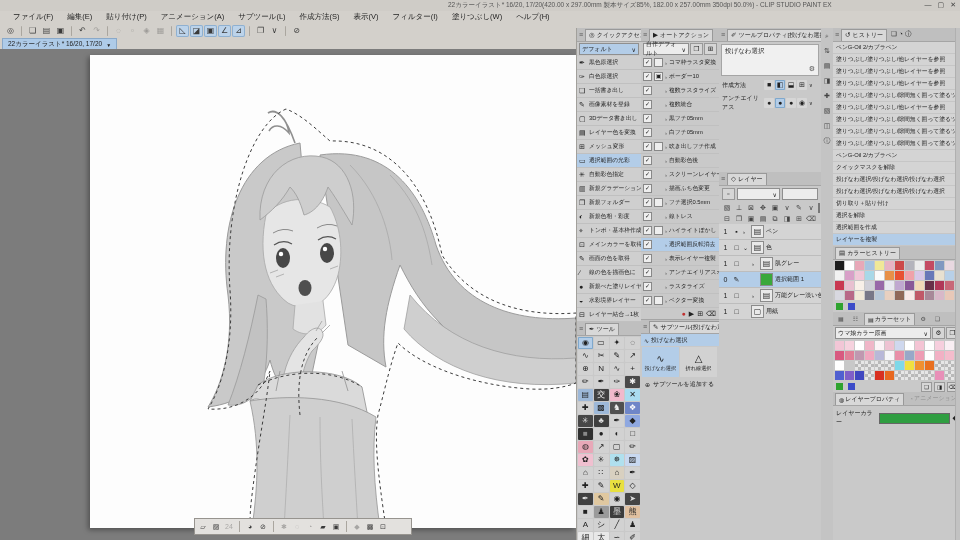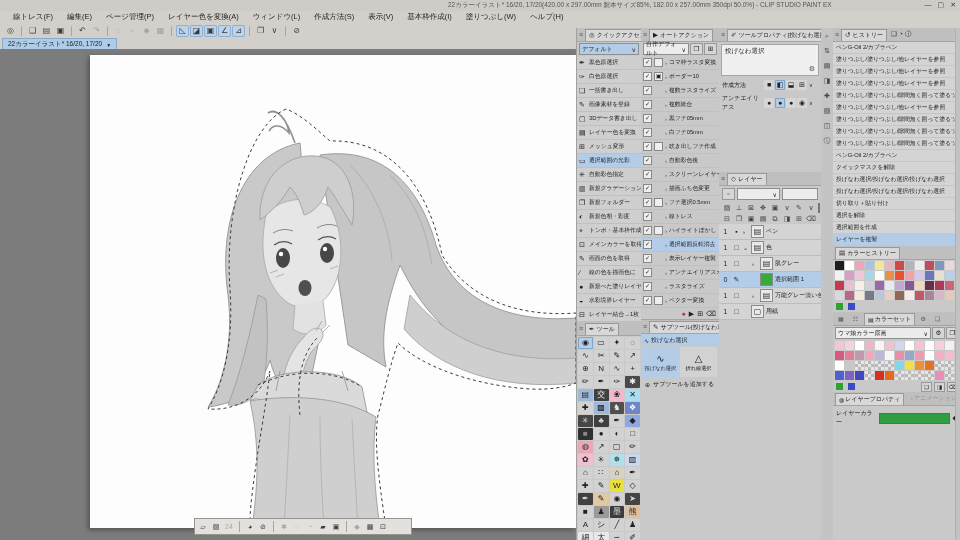--- a/index.html
+++ b/index.html
@@ -119,28 +119,28 @@
   <span id="win-controls">
 
   <span class="winbtn">—</span>
       <span class="winbtn">▢</span>
       <span class="winbtn">✕</span>
     </span>
 </div>
 
 <div class="abs" id="menubar">
 
-<span class="menu-item">線トレス(F)</span>
+<span class="menu-item">ファイル(F)</span>
     <span class="menu-item">編集(E)</span>
-    <span class="menu-item">ページ管理(P)</span>
-    <span class="menu-item">レイヤー色を変換(A)</span>
-    <span class="menu-item">ウィンドウ(L)</span>
+    <span class="menu-item">貼り付け(P)</span>
+    <span class="menu-item">アニメーション(A)</span>
+    <span class="menu-item">サブツール(L)</span>
     <span class="menu-item">作成方法(S)</span>
     <span class="menu-item">表示(V)</span>
-    <span class="menu-item">基本枠作成(I)</span>
+    <span class="menu-item">フィルター(I)</span>
     <span class="menu-item">塗りつぶし(W)</span>
     <span class="menu-item">ヘルプ(H)</span>
   </div>
 
 <div class="abs" id="cmdbar">
 
 <span class="tbtn">◎</span>
     <span class="tbtn sep"></span>
     <span class="tbtn">❏</span>
     <span class="tbtn">▤</span>

